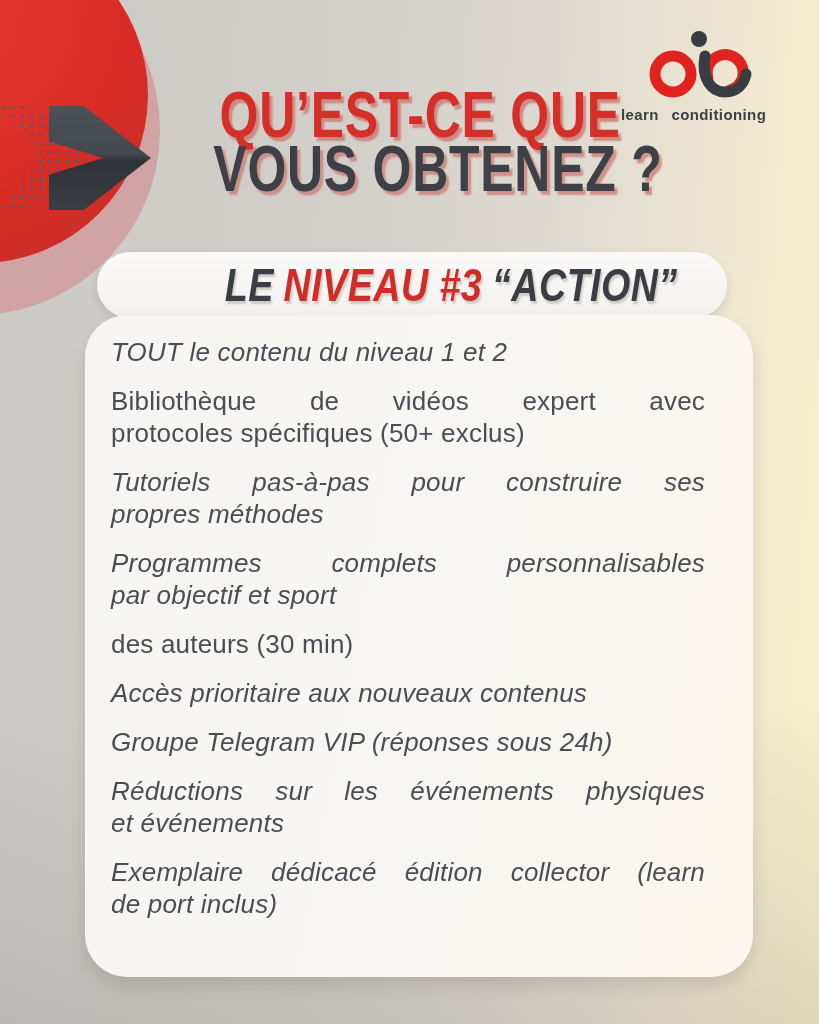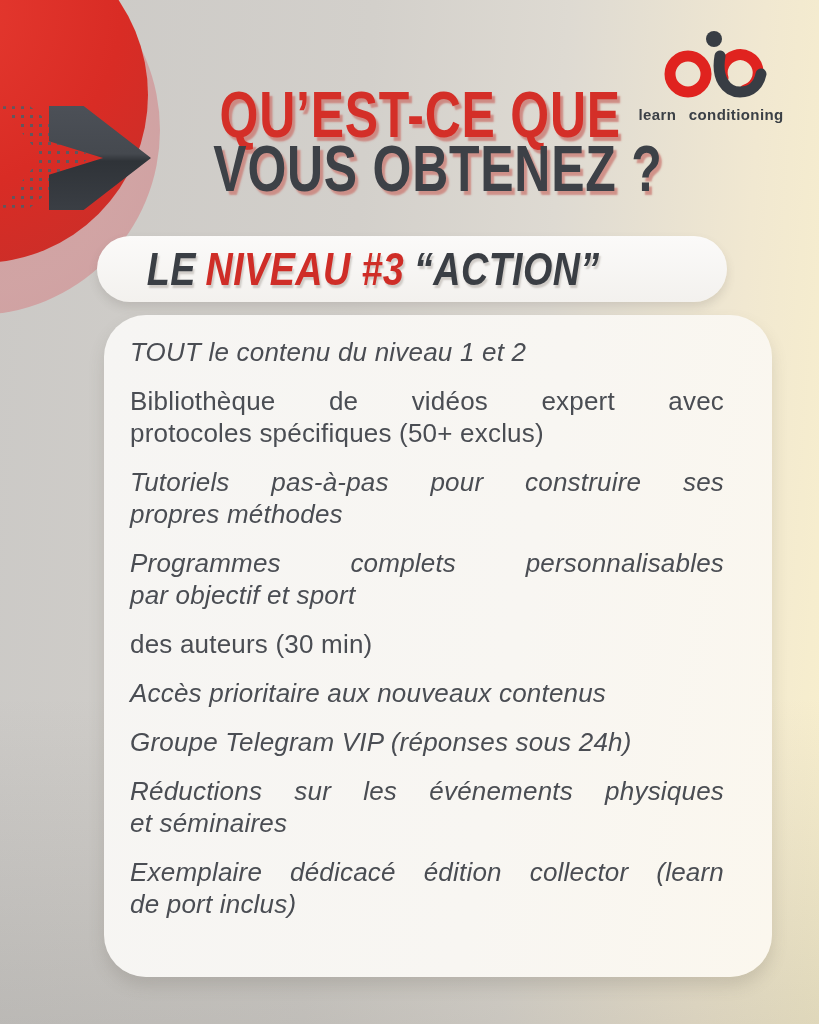--- a/index.html
+++ b/index.html
@@ -34,21 +34,21 @@
   }
   .chevron{
     position:absolute;left:49px;top:106px;width:102px;height:104px;
     background:linear-gradient(180deg,#4c5057 0%,#45494f 46%,#2f3338 53%,#3a3e44 100%);
     clip-path:polygon(0 0,34% 0,100% 50%,34% 100%,0 100%,0 66%,53% 50%,0 34%);
   }
 
   
   .logo{
     position:absolute;right:18px;top:28px;width:180px;
-    display:flex;flex-direction:column;align-items:center;
+    display:flex;flex-direction:column;align-items:flex-start;
   }
   .logo svg{display:block;}
   .logo-text{
     margin-top:2px;
     font-size:15px;font-weight:700;color:#3b4046;
     letter-spacing:.4px;word-spacing:8px;
   }
 
   
   .title{
@@ -56,45 +56,45 @@
     text-align:center;
     font-weight:bold;
     font-size:64px;line-height:54px;letter-spacing:1px;
   }
   .condensed{display:inline-block;transform:scaleX(.78);transform-origin:50% 50%;white-space:nowrap;}
   .t1{color:#d42f28;text-shadow:4px 4px 2px rgba(203,126,119,.85);}
   .t2{color:#3d4147;text-shadow:4px 4px 2px rgba(203,126,119,.8);text-align:right;}
 
   
   .pill{
-    position:absolute;left:97px;top:236px;width:630px;height:66px;
+    position:absolute;left:97px;top:252px;width:630px;height:66px;
     border-radius:34px;
     background:linear-gradient(180deg,#fbfaf9 0%,#f3f1ee 100%);
     box-shadow:0 5px 10px rgba(95,88,78,.16);
-    display:flex;align-items:center;justify-content:flex-start;
+    display:flex;align-items:center;justify-content:flex-end;
   }
   .pill-inner{
     font-weight:bold;font-style:italic;font-size:46px;letter-spacing:.5px;
     white-space:nowrap;display:inline-block;transform:scaleX(.82);
     text-shadow:2px 3px 2px rgba(120,110,100,.30);
   }
   .dk{color:#3a3e44;}
   .rd{color:#cf2d27;margin:0 12px;}
 
   
   .card{
     position:absolute;left:85px;top:315px;width:668px;height:662px;
     box-sizing:border-box;
     border-radius:42px;
     background:linear-gradient(100deg,#f6f5f3 0%,#f8f6f2 60%,#fbf7ee 100%);
     box-shadow:0 9px 16px rgba(95,88,75,.18);
     padding:21px 48px 20px 26px;
     display:flex;flex-direction:column;gap:17px;
     color:#4a4d53;
-    font-size:26px;line-height:32px;letter-spacing:.2px;margin-left:19px;
+    font-size:26px;line-height:32px;letter-spacing:.2px;
   }
   .item.italic{font-style:italic;}
   .item.upright{font-style:normal;}
   .line{text-align:left;}
   .line.just{text-align:justify;text-align-last:justify;}
 </style>
 </head>
 <body>
 
 <div class="poster">
@@ -151,21 +151,21 @@
     <div class="item italic">
       <div class="line">Accès prioritaire aux nouveaux contenus</div>
     </div>
 
     <div class="item italic">
       <div class="line">Groupe Telegram VIP (réponses sous 24h)</div>
     </div>
 
     <div class="item italic">
       <div class="line just">Réductions sur les événements physiques</div>
-      <div class="line">et séminaires</div>
+      <div class="line">et événements</div>
     </div>
 
     <div class="item italic">
       <div class="line just">Exemplaire dédicacé édition collector (learn</div>
       <div class="line">de port inclus)</div>
     </div>
 
   </div>
 </div>
 

